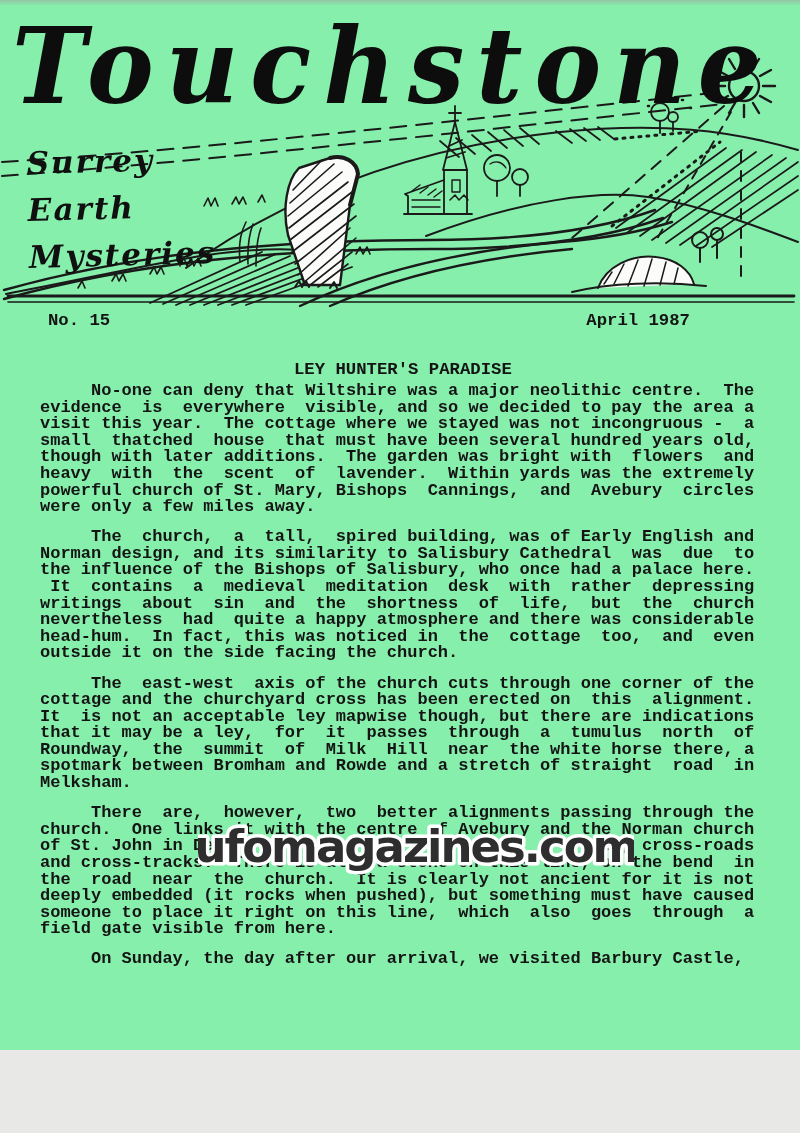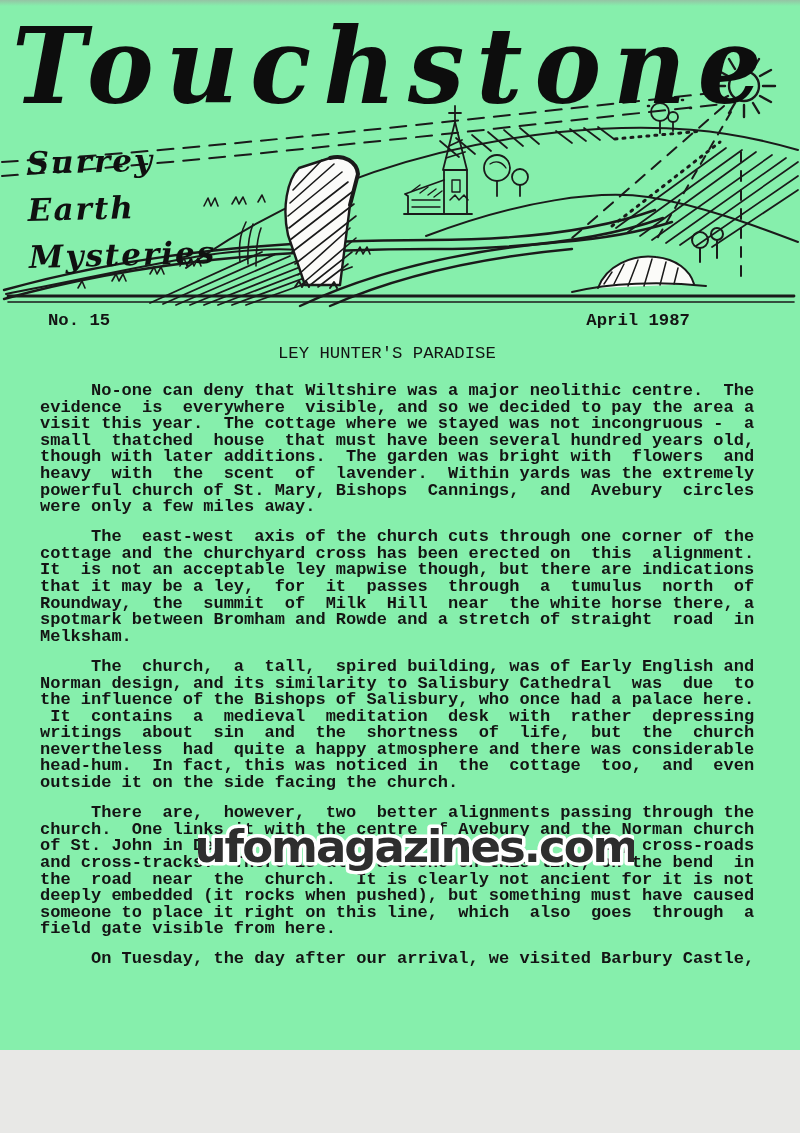--- a/index.html
+++ b/index.html
@@ -26,22 +26,22 @@
     font-family:"DejaVu Serif", serif; font-style:italic; font-weight:bold;
     font-size:31px; line-height:47px; letter-spacing:2px; color:#101010;
     transform:rotate(-1.5deg); transform-origin:top left;
   }
   .issue-line {
     position:absolute; left:48px; top:311px; width:642px;
     display:flex; justify-content:space-between;
     font-size:17.3px; font-weight:bold;
   }
   .article-title {
-    position:absolute; left:278px; top:344px; margin:0;
-    font-size:17.3px; font-weight:normal; white-space:nowrap;
+    position:absolute; left:278px; top:344px; margin:16px;
+    font-size:17.3px; font-weight:bold; white-space:nowrap;
   }
   .article-body {
     position:absolute; left:40px; top:383px;
     font-size:17px; font-weight:bold; line-height:16.6px;
   }
   .paragraph { white-space:pre; margin:0 0 13.5px 0; }
   .wm-mid    { position:absolute; left:198px; top:816px; }
   .wm-bottom { position:absolute; left:182px; top:1078px; }
   .footer {
     position:absolute; left:380px; top:1051px;
@@ -169,44 +169,44 @@
 
   <div class="article-body">
     <div class="paragraph">     No-one can deny that Wiltshire was a major neolithic centre.  The
 evidence  is  everywhere  visible, and so we decided to pay the area a
 visit this year.  The cottage where we stayed was not incongruous -  a
 small  thatched  house  that must have been several hundred years old,
 though with later additions.  The garden was bright with  flowers  and
 heavy  with  the  scent  of  lavender.  Within yards was the extremely
 powerful church of St. Mary, Bishops  Cannings,  and  Avebury  circles
 were only a few miles away.</div>
-    <div class="paragraph">     The  east-west  axis of the church cuts through one corner of the
-cottage and the churchyard cross has been erected on  this  alignment.
-It  is not an acceptable ley mapwise though, but there are indications
-that it may be a ley,  for  it  passes  through  a  tumulus  north  of
-Roundway,  the  summit  of  Milk  Hill  near  the white horse there, a
-spotmark between Bromham and Rowde and a stretch of straight  road  in
-Melksham.</div>
     <div class="paragraph">     The  church,  a  tall,  spired building, was of Early English and
 Norman design, and its similarity to Salisbury Cathedral  was  due  to
 the influence of the Bishops of Salisbury, who once had a palace here.
  It  contains  a  medieval  meditation  desk  with  rather  depressing
 writings  about  sin  and  the  shortness  of  life,  but  the  church
 nevertheless  had  quite a happy atmosphere and there was considerable
 head-hum.  In fact, this was noticed in  the  cottage  too,  and  even
 outside it on the side facing the church.</div>
+    <div class="paragraph">     The  east-west  axis of the church cuts through one corner of the
+cottage and the churchyard cross has been erected on  this  alignment.
+It  is not an acceptable ley mapwise though, but there are indications
+that it may be a ley,  for  it  passes  through  a  tumulus  north  of
+Roundway,  the  summit  of  Milk  Hill  near  the white horse there, a
+spotmark between Bromham and Rowde and a stretch of straight  road  in
+Melksham.</div>
     <div class="paragraph">     There  are,  however,  two  better alignments passing through the
 church.  One links it with the centre of Avebury and the Norman church
 of St. John in Dev                                     li, cross-roads
 and cross-tracks.  There is also a stone on this line, on the bend  in
 the  road  near  the  church.  It is clearly not ancient for it is not
 deeply embedded (it rocks when pushed), but something must have caused
 someone to place it right on this line,  which  also  goes  through  a
 field gate visible from here.</div>
-    <div class="paragraph">     On Tuesday, the day after our arrival, we visited Barbury Castle,</div>
+    <div class="paragraph">     On Sunday, the day after our arrival, we visited Barbury Castle,</div>
   </div>
 
   <svg class="wm-mid" width="436" height="64" viewBox="0 0 436 64">
     <text x="218" y="46" text-anchor="middle" font-family="DejaVu Sans, sans-serif" font-weight="bold" font-size="45" letter-spacing="-2" fill="#2e2e2e" stroke="#ffffff" stroke-width="7" paint-order="stroke" stroke-linejoin="round">ufomagazines.com</text>
   </svg>
 
   <div class="footer">1</div>
 
   <svg class="wm-bottom" width="436" height="55" viewBox="0 0 436 55">
     <text x="218" y="42" text-anchor="middle" font-family="DejaVu Sans, sans-serif" font-weight="bold" font-size="46" letter-spacing="-2" fill="#9aa1a8" stroke="#ffffff" stroke-width="6" paint-order="stroke" stroke-linejoin="round">ufomagazines.com</text>

